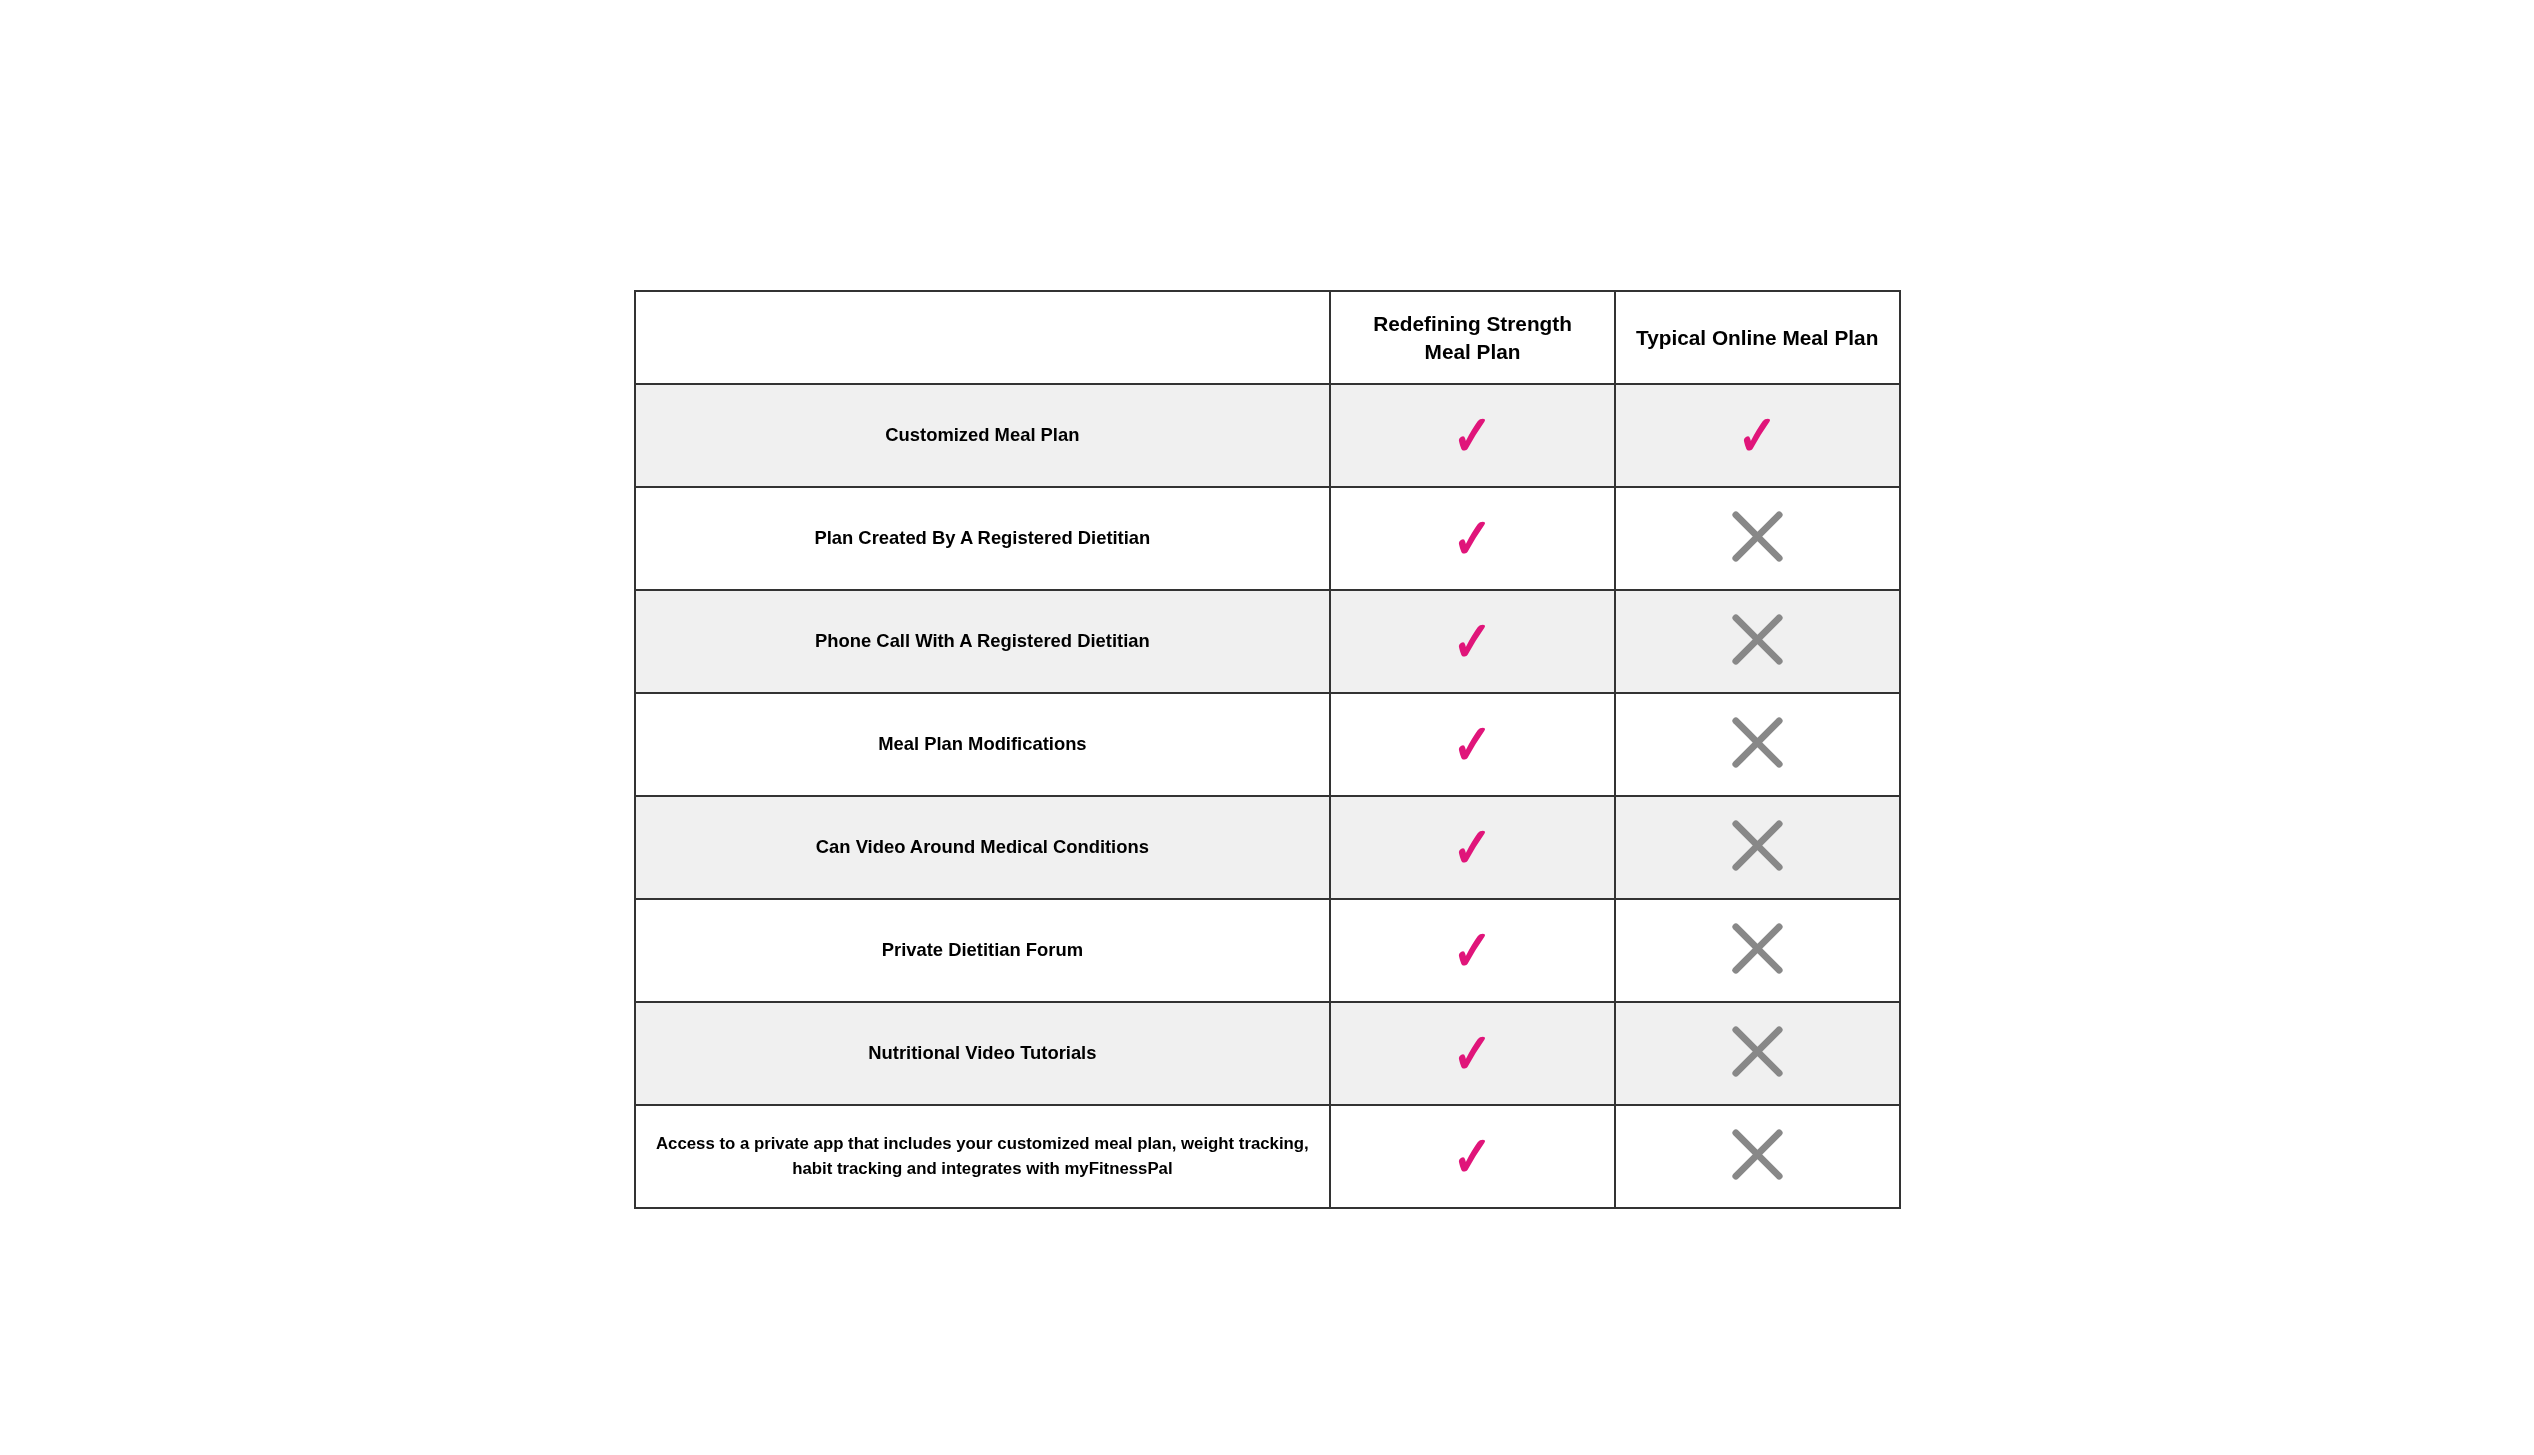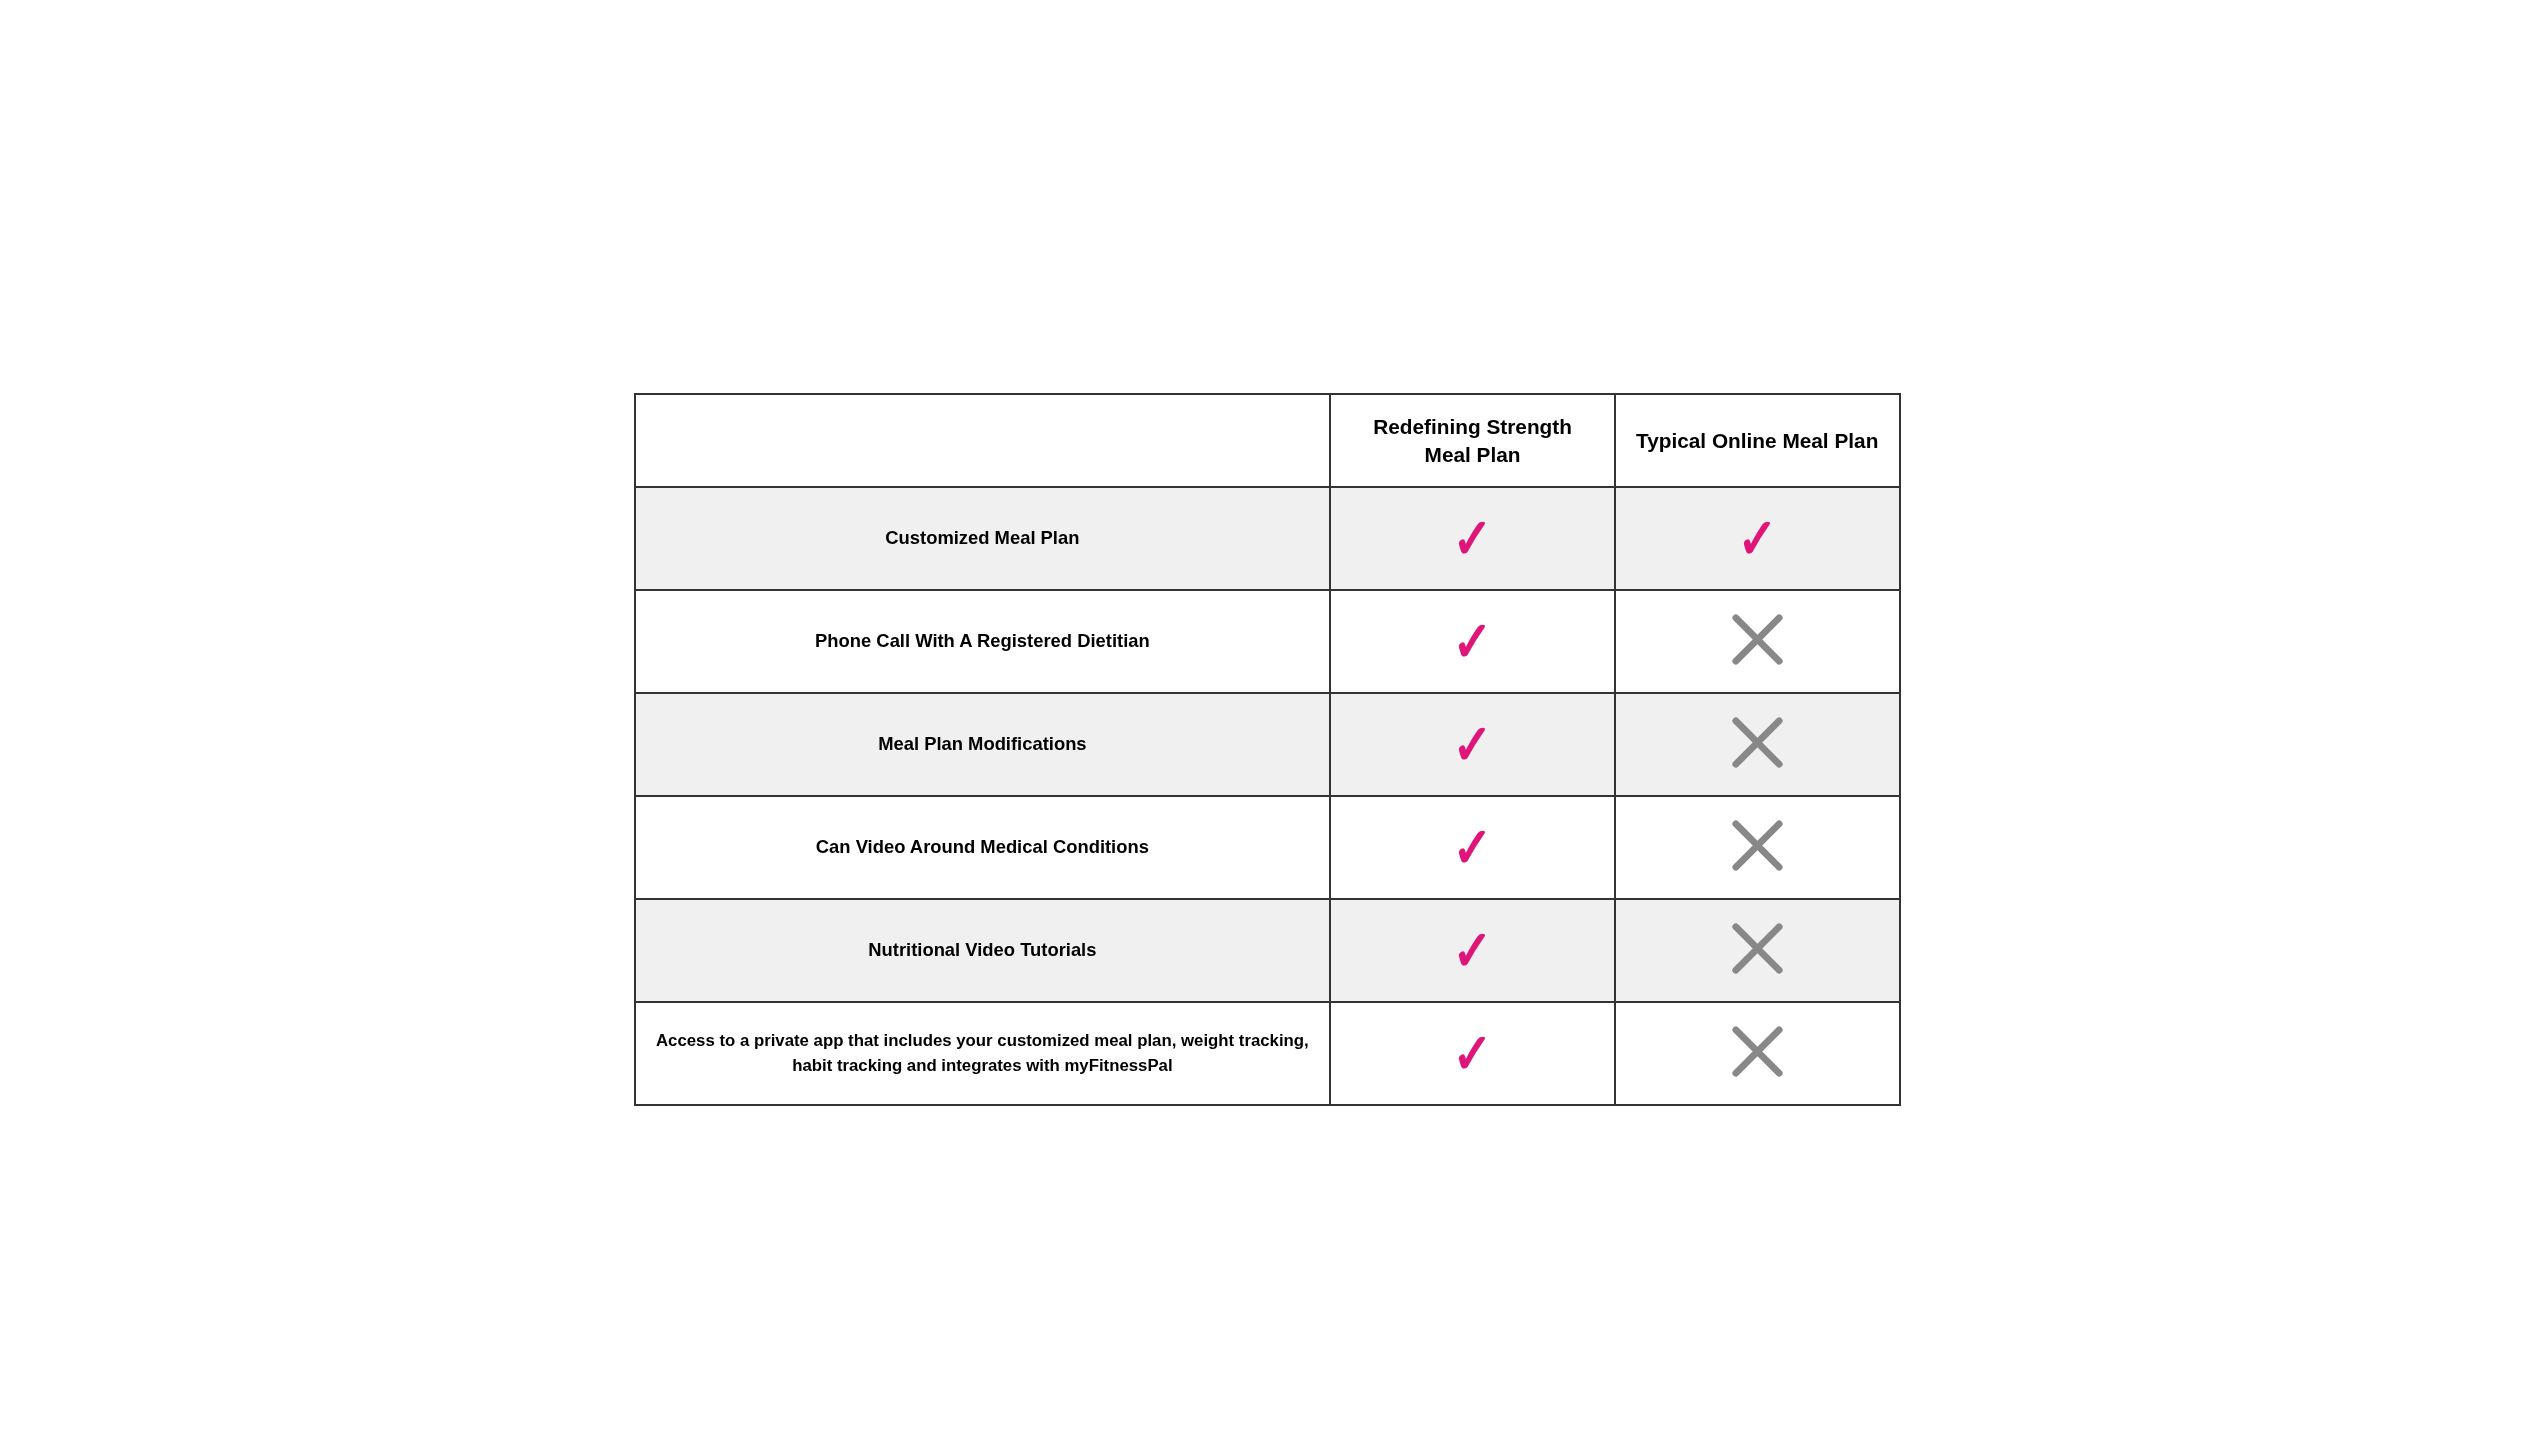--- a/index.html
+++ b/index.html
@@ -93,37 +93,53 @@
       <th class="typical-header">Typical Online Meal Plan</th>
     </tr>
   </thead>
   <tbody id="table-body">
   <tr>
         <td class="feature-label">Customized Meal Plan</td>
         <td class="check-cell"><span class="check-unicode">✓</span></td>
         <td class="cross-cell"><span class="check-unicode">✓</span></td>
       </tr>
       <tr>
+        <td class="feature-label">Plan Created By A Registered Dietitian</td>
+        <td class="check-cell"><span class="check-unicode">✓</span></td>
+        <td class="cross-cell"><svg class="cross-svg" viewBox="0 0 60 60">
+      <line x1="8" y1="8" x2="52" y2="52" stroke="#888" stroke-width="7" stroke-linecap="round"></line>
+      <line x1="52" y1="8" x2="8" y2="52" stroke="#888" stroke-width="7" stroke-linecap="round"></line>
+    </svg></td>
+      </tr>
+      <tr>
         <td class="feature-label">Phone Call With A Registered Dietitian</td>
         <td class="check-cell"><span class="check-unicode">✓</span></td>
         <td class="cross-cell"><svg class="cross-svg" viewBox="0 0 60 60">
       <line x1="8" y1="8" x2="52" y2="52" stroke="#888" stroke-width="7" stroke-linecap="round"></line>
       <line x1="52" y1="8" x2="8" y2="52" stroke="#888" stroke-width="7" stroke-linecap="round"></line>
     </svg></td>
       </tr>
       <tr>
         <td class="feature-label">Meal Plan Modifications</td>
         <td class="check-cell"><span class="check-unicode">✓</span></td>
         <td class="cross-cell"><svg class="cross-svg" viewBox="0 0 60 60">
       <line x1="8" y1="8" x2="52" y2="52" stroke="#888" stroke-width="7" stroke-linecap="round"></line>
       <line x1="52" y1="8" x2="8" y2="52" stroke="#888" stroke-width="7" stroke-linecap="round"></line>
     </svg></td>
       </tr>
       <tr>
         <td class="feature-label">Can Video Around Medical Conditions</td>
+        <td class="check-cell"><span class="check-unicode">✓</span></td>
+        <td class="cross-cell"><svg class="cross-svg" viewBox="0 0 60 60">
+      <line x1="8" y1="8" x2="52" y2="52" stroke="#888" stroke-width="7" stroke-linecap="round"></line>
+      <line x1="52" y1="8" x2="8" y2="52" stroke="#888" stroke-width="7" stroke-linecap="round"></line>
+    </svg></td>
+      </tr>
+      <tr>
+        <td class="feature-label">Private Dietitian Forum</td>
         <td class="check-cell"><span class="check-unicode">✓</span></td>
         <td class="cross-cell"><svg class="cross-svg" viewBox="0 0 60 60">
       <line x1="8" y1="8" x2="52" y2="52" stroke="#888" stroke-width="7" stroke-linecap="round"></line>
       <line x1="52" y1="8" x2="8" y2="52" stroke="#888" stroke-width="7" stroke-linecap="round"></line>
     </svg></td>
       </tr>
       <tr>
         <td class="feature-label">Nutritional Video Tutorials</td>
         <td class="check-cell"><span class="check-unicode">✓</span></td>
         <td class="cross-cell"><svg class="cross-svg" viewBox="0 0 60 60">

